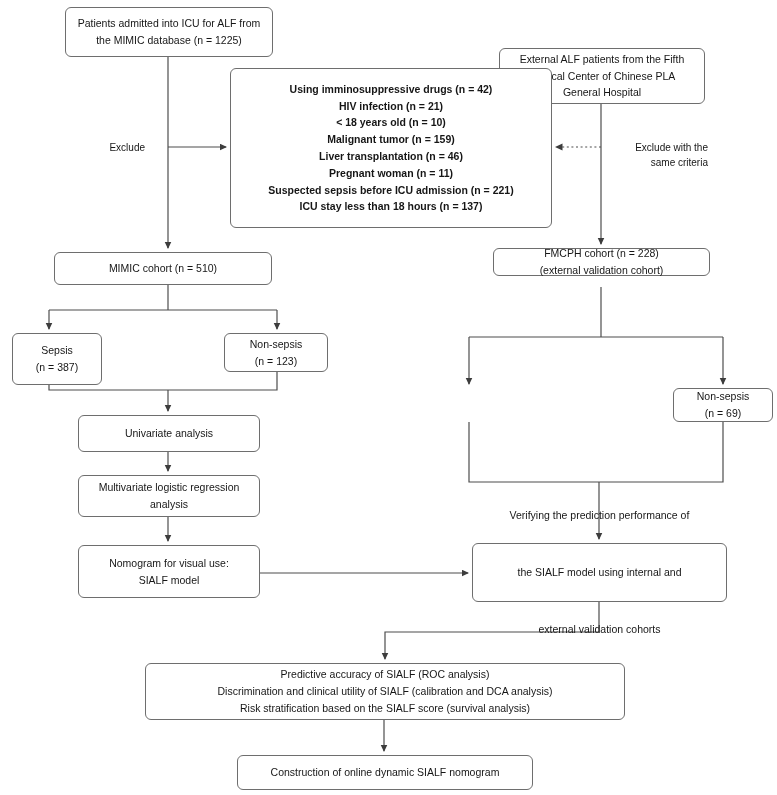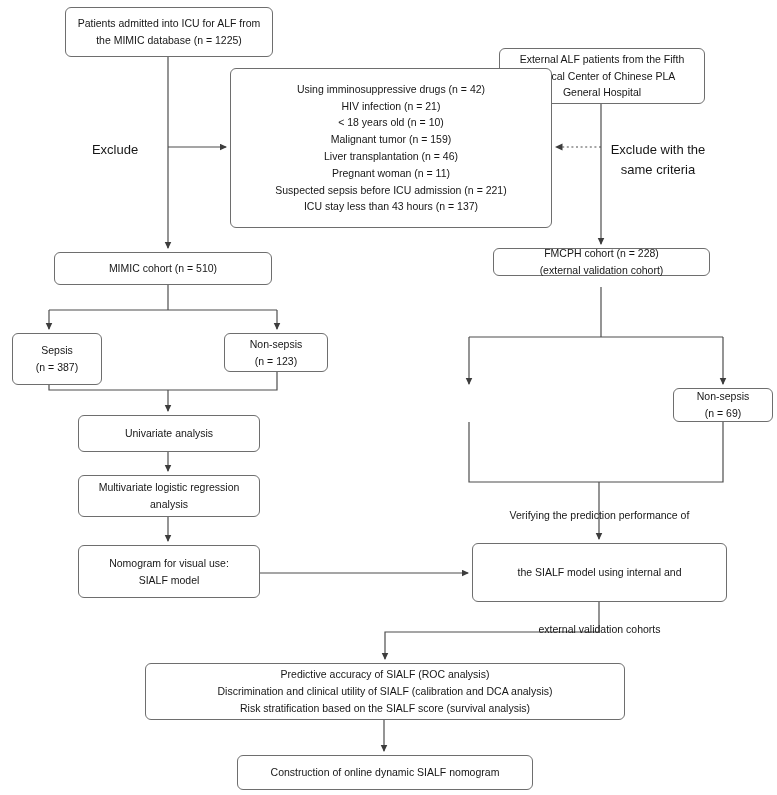--- a/index.html
+++ b/index.html
@@ -23,23 +23,23 @@
     flex-direction: column;
     justify-content: center;
     align-items: center;
     text-align: center;
     font-size: 10.5px;
     line-height: 1.6;
     padding: 1px 3px;
   }
   .label {
     position: absolute;
-    font-size: 13px;
+    font-size: 10px;
     line-height: 1.5;
-    text-align: center;
+    text-align: right;
   }
   .ln { white-space: nowrap; }
 </style>
 </head>
 <body>
 
 <div id="stage">
 
   <svg id="wires" viewBox="0 0 777 795" xmlns="http://www.w3.org/2000/svg">
     <defs>
@@ -84,29 +84,29 @@
       <div class="ln">Patients admitted into ICU for ALF from</div>
       <div class="ln">the MIMIC database (n = 1225)</div>
     </div>
 
   <div class="box" style="left:499px; top:4px; width:206px; height:56px;margin-top:44px;">
       <div class="ln">External ALF patients from the Fifth</div>
       <div class="ln">Medical Center of Chinese PLA</div>
       <div class="ln">General Hospital</div>
     </div>
 
-  <div class="box" style="left:230px; top:68px; width:322px; height:160px;">
+  <div class="box" style="left:230px; top:68px; width:322px; height:160px;font-weight:bold;">
       <div class="ln">Using imminosuppressive drugs (n = 42)</div>
       <div class="ln">HIV infection (n = 21)</div>
       <div class="ln">&lt; 18 years old (n = 10)</div>
       <div class="ln">Malignant tumor (n = 159)</div>
       <div class="ln">Liver transplantation (n = 46)</div>
       <div class="ln">Pregnant woman (n = 11)</div>
       <div class="ln">Suspected sepsis before ICU admission (n = 221)</div>
-      <div class="ln">ICU stay less than 43 hours (n = 137)</div>
+      <div class="ln">ICU stay less than 18 hours (n = 137)</div>
     </div>
 
   <div class="label" style="left:85px; top:140px; width:60px;">Exclude</div>
 
   <div class="label" style="left:608px; top:140px; width:100px;">
       <div class="ln">Exclude with the</div>
       <div class="ln">same criteria</div>
     </div>
 
   <div class="box" style="left:54px; top:252px; width:218px; height:33px;">

